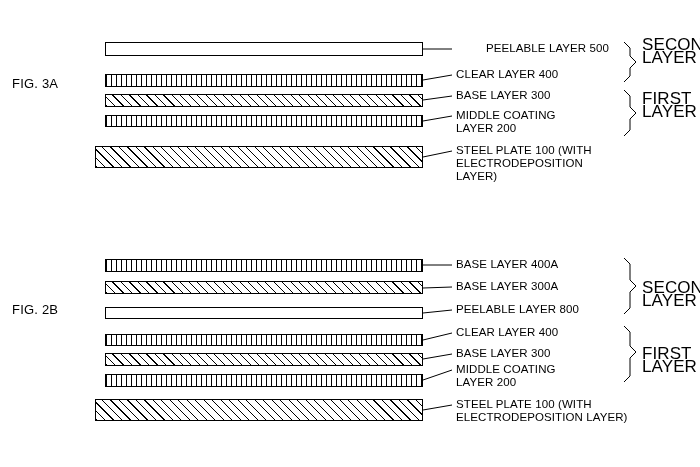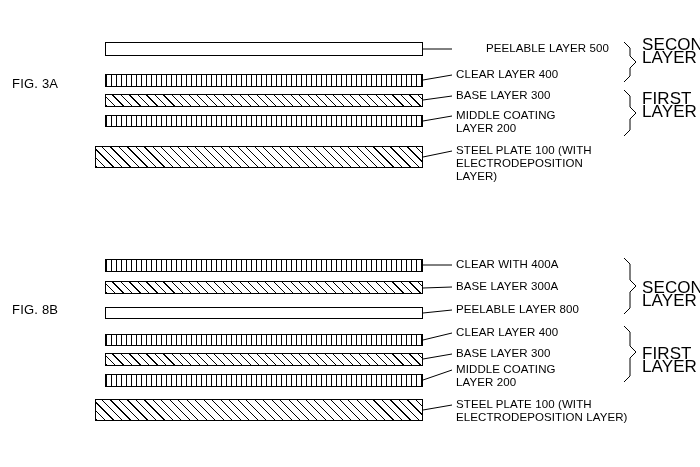--- a/index.html
+++ b/index.html
@@ -89,31 +89,31 @@
 LAYER 200</div>
 <div class="callout" style="left:456px; top:144px;">STEEL PLATE 100 (WITH
 ELECTRODEPOSITION
 LAYER)</div>
 
 <div class="bracket-label" style="left:642px; top:38px;">SECOND
 LAYER</div>
 <div class="bracket-label" style="left:642px; top:92px;">FIRST
 LAYER</div>
 
-<div class="figure-label" style="left:12px; top:258px;">FIG. 8B</div>
+<div class="figure-label" style="left:12px; top:258px;">FIG. 2B</div>
 
 <div class="layer vlines" style="left:105px; top:259px; width:318px; height:13px;"></div>
 <div class="layer hatch" style="left:105px; top:281px; width:318px; height:13px;"></div>
 <div class="layer plain" style="left:105px; top:307px; width:318px; height:12px;"></div>
 <div class="layer vlines" style="left:105px; top:334px; width:318px; height:12px;"></div>
 <div class="layer hatch" style="left:105px; top:353px; width:318px; height:13px;"></div>
 <div class="layer vlines" style="left:105px; top:374px; width:318px; height:13px;"></div>
 <div class="layer hatch" style="left:95px;  top:399px; width:328px; height:22px;"></div>
 
-<div class="callout" style="left:456px; top:258px;">CLEAR WITH 400A</div>
+<div class="callout" style="left:456px; top:258px;">BASE LAYER 400A</div>
 <div class="callout" style="left:456px; top:280px;">BASE LAYER 300A</div>
 <div class="callout" style="left:456px; top:303px;">PEELABLE LAYER 800</div>
 <div class="callout" style="left:456px; top:326px;">CLEAR LAYER 400</div>
 <div class="callout" style="left:456px; top:347px;">BASE LAYER 300</div>
 <div class="callout" style="left:456px; top:363px;">MIDDLE COATING
 LAYER 200</div>
 <div class="callout" style="left:456px; top:398px;">STEEL PLATE 100 (WITH
 ELECTRODEPOSITION LAYER)</div>
 
 <div class="bracket-label" style="left:642px; top:281px;">SECOND

